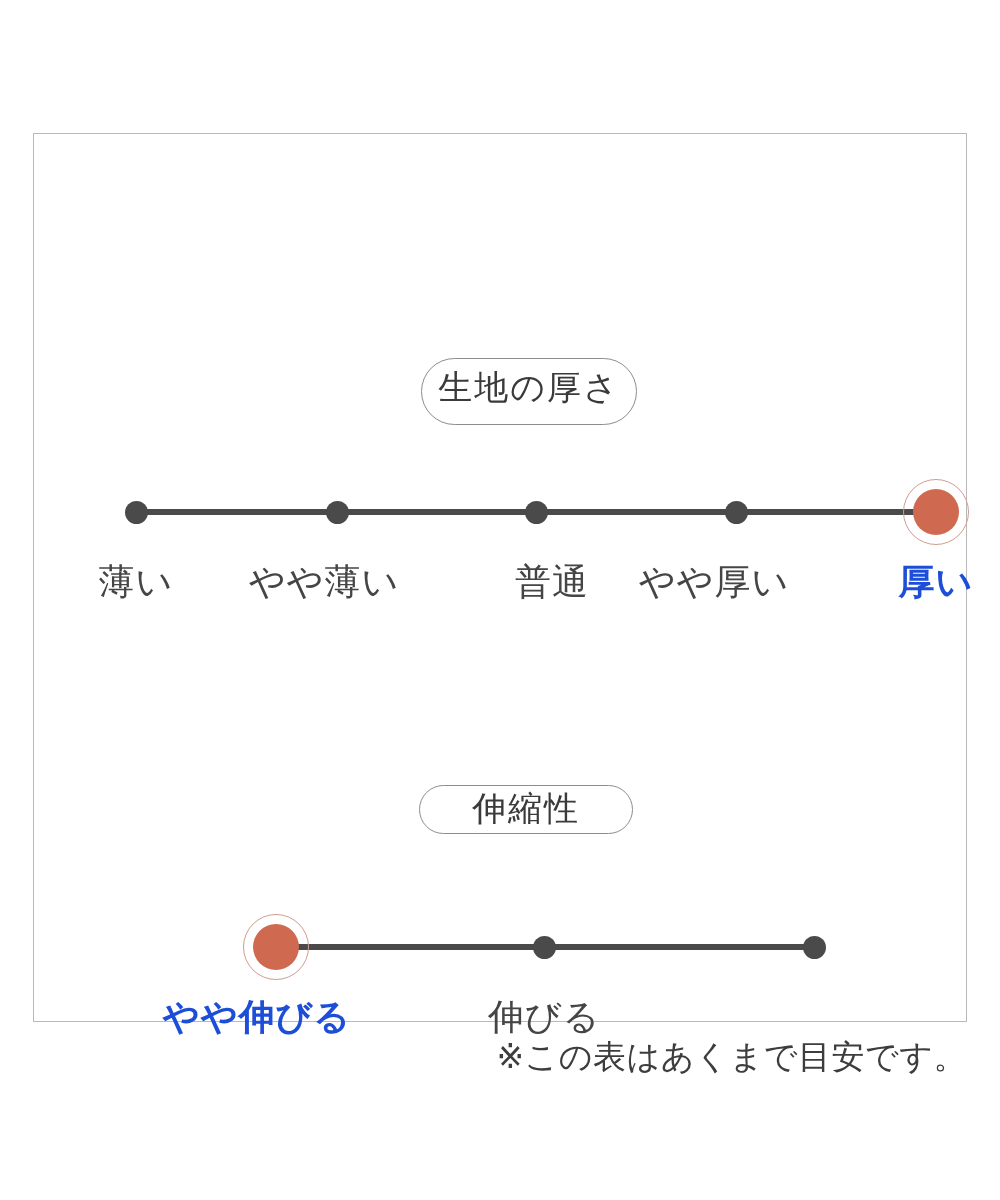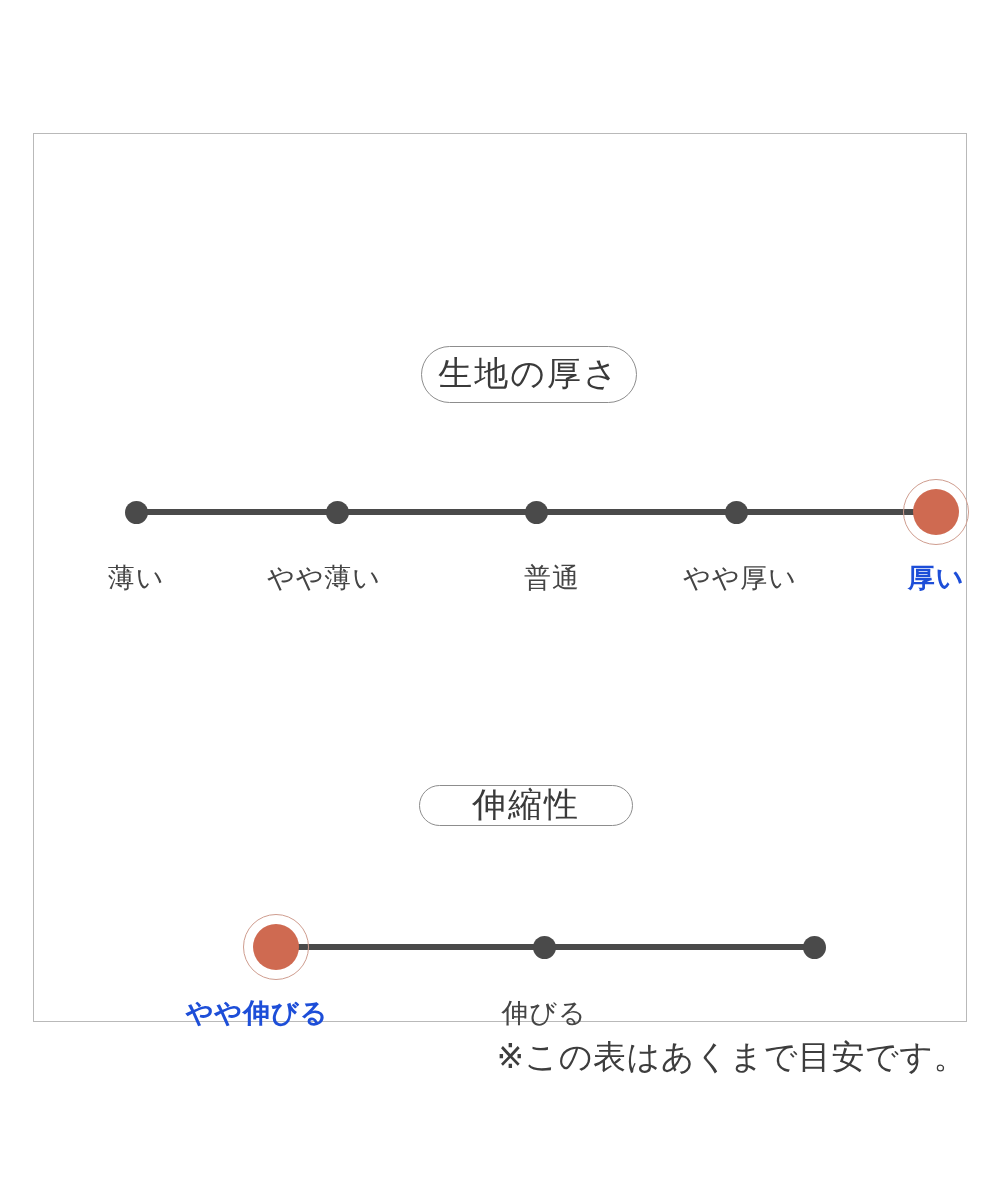--- a/index.html
+++ b/index.html
@@ -39,29 +39,30 @@
     box-sizing: border-box;
     background: #ffffff;
     color: #3a3a3a;
     font-size: 34px;
     letter-spacing: 2px;
     line-height: 1;
     padding-bottom: 3px;
   }
   #pill-thickness {
     left: 387px;
-    top: 212px;
+    top: 224px;
     width: 216px;
-    height: 57px;
+    height: 67px;
+    font-family: Liberation Mono, monospace;
   }
   #pill-stretch {
     left: 385px;
     top: 651px;
     width: 214px;
-    height: 41px;
+    height: 49px;
   }
 
   
   .scale {
     position: absolute;
   }
   #scale-thickness {
     left: 0px;
     top: 340px;
     width: 1000px;
@@ -114,21 +115,21 @@
     top: 5px;
     margin-left: -33px;
     box-sizing: border-box;
   }
 
   .tick-label {
     position: absolute;
     top: 90px;
     transform: translateX(-50%);
     white-space: nowrap;
-    font-size: 27px;
+    font-size: 36px;
     color: #454545;
     line-height: 1;
     letter-spacing: 1px;
   }
   .tick-label.selected {
     font-weight: bold;
     color: #1d4ed8;
   }
 
   
@@ -156,21 +157,21 @@
     <div class="dot" style="left:102px"></div>
     <div class="dot" style="left:303px"></div>
     <div class="dot" style="left:502px"></div>
     <div class="dot" style="left:702px"></div>
     <div class="dot-ring" style="left:902px"></div>
     <div class="dot selected" style="left:902px"></div>
 
     <div class="tick-label" style="left:102px">薄い</div>
     <div class="tick-label" style="left:290px">やや薄い</div>
     <div class="tick-label" style="left:518px">普通</div>
-    <div class="tick-label" style="left:706px">やや厚い</div>
+    <div class="tick-label" style="left:680px">やや厚い</div>
     <div class="tick-label selected" style="left:902px">厚い</div>
   </div>
 
   <div class="pill" id="pill-stretch">伸縮性</div>
 
   <div class="scale" id="scale-stretch">
     <div class="track" id="track-stretch"></div>
 
     <div class="dot-ring" style="left:242px"></div>
     <div class="dot selected" style="left:242px"></div>

